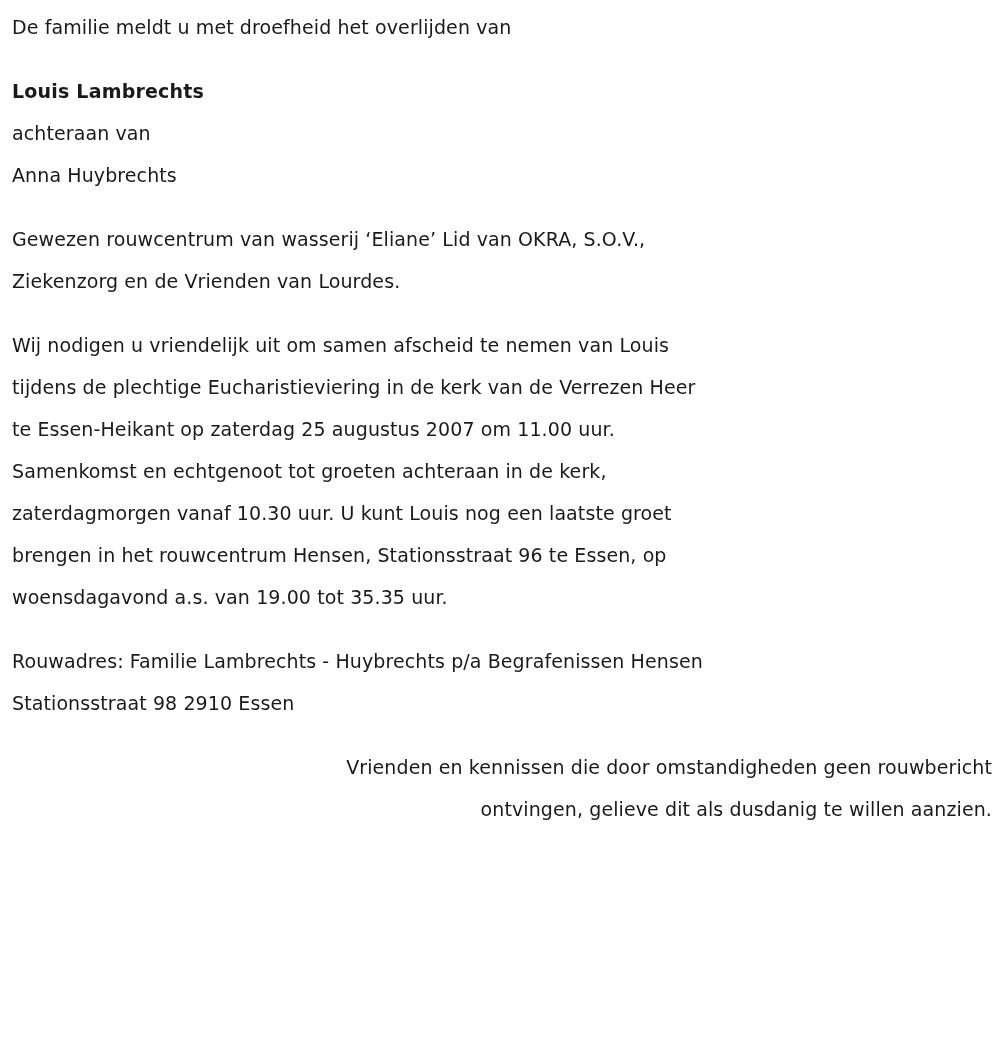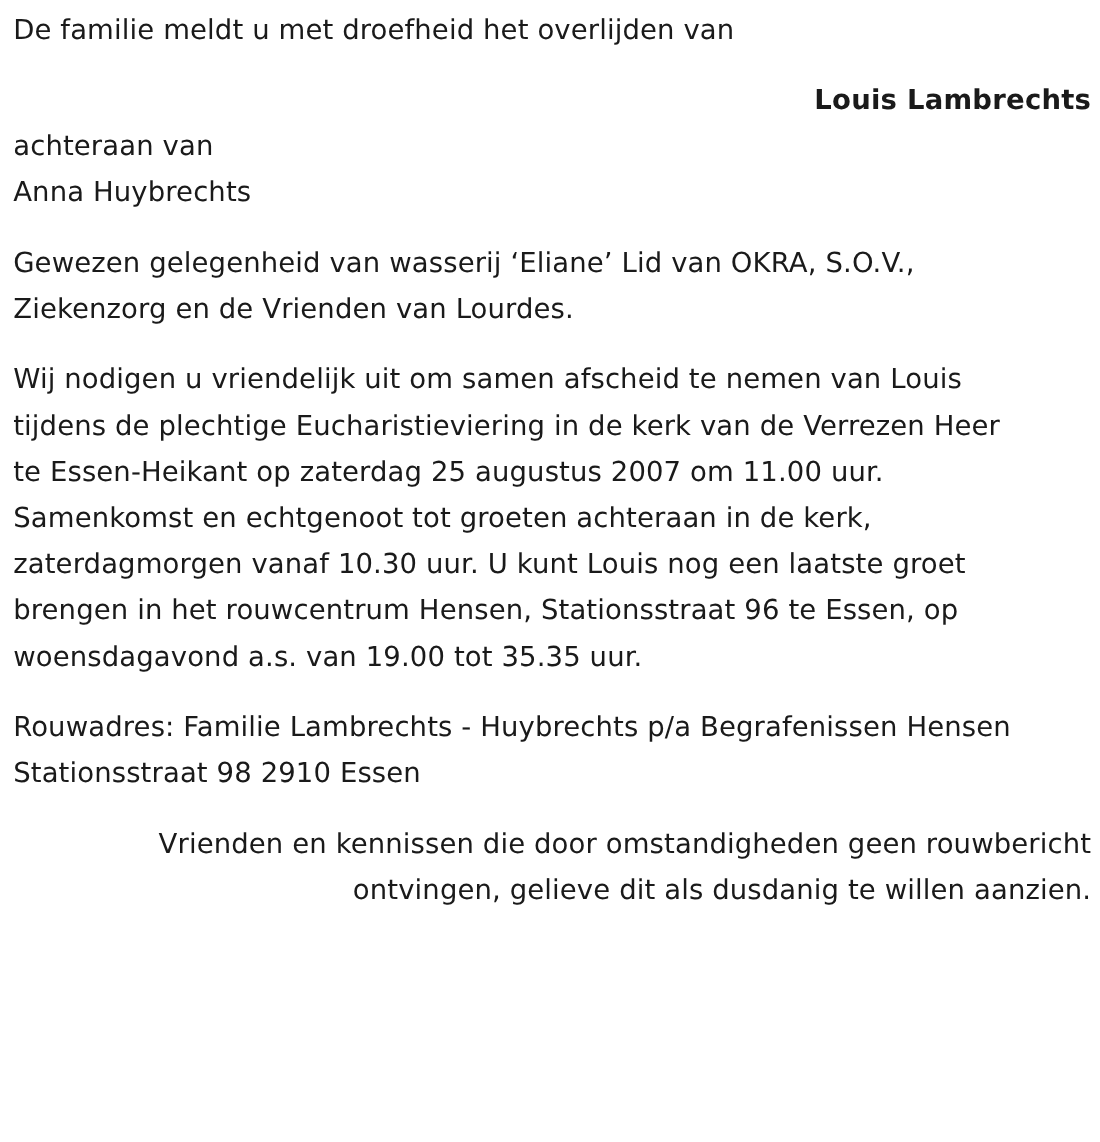--- a/index.html
+++ b/index.html
@@ -19,21 +19,21 @@
 
   .notice {
     box-sizing: border-box;
     width: 1000px;
     height: 1038px;
     padding: 6px 8px 0 12px;
   }
 
   .para {
     margin: 0 0 22px 0;
-    font-size: 25px;
+    font-size: 19px;
     line-height: 42px;
     font-weight: 400;
     letter-spacing: 0.1px;
     white-space: nowrap;
   }
 
   .para:last-child {
     margin-bottom: 0;
     text-align: right;
   }
@@ -43,40 +43,39 @@
   }
 
   .para .line {
     display: block;
     white-space: pre;
   }
 
   .name {
     font-weight: 700;
     letter-spacing: 0.2px;
-    text-align: right;
   }
 </style>
 </head>
 <body style="background: rgb(255, 255, 255); color: rgb(26, 26, 26);">
 
 <div class="notice">
 
 <p class="para">
       <span class="line">De familie meldt u met droefheid het overlijden van</span>
     </p>
     <p class="para tight name">
       <span class="line">Louis Lambrechts</span>
     </p>
     <p class="para">
       <span class="line">achteraan van</span>
       <span class="line">Anna Huybrechts</span>
     </p>
     <p class="para">
-      <span class="line">Gewezen gelegenheid van wasserij ‘Eliane’ Lid van OKRA, S.O.V.,</span>
+      <span class="line">Gewezen rouwcentrum van wasserij ‘Eliane’ Lid van OKRA, S.O.V.,</span>
       <span class="line">Ziekenzorg en de Vrienden van Lourdes.</span>
     </p>
     <p class="para">
       <span class="line">Wij nodigen u vriendelijk uit om samen afscheid te nemen van Louis</span>
       <span class="line">tijdens de plechtige Eucharistieviering in de kerk van de Verrezen Heer</span>
       <span class="line">te Essen-Heikant op zaterdag 25 augustus 2007 om 11.00 uur.</span>
       <span class="line">Samenkomst en echtgenoot tot groeten achteraan in de kerk,</span>
       <span class="line">zaterdagmorgen vanaf 10.30 uur. U kunt Louis nog een laatste groet</span>
       <span class="line">brengen in het rouwcentrum Hensen, Stationsstraat 96 te Essen, op</span>
       <span class="line">woensdagavond a.s. van 19.00 tot 35.35 uur.</span>

